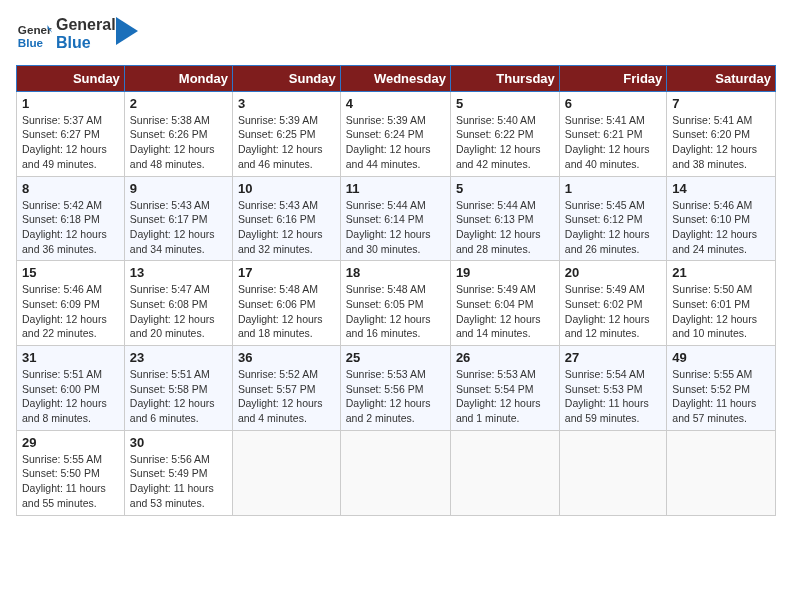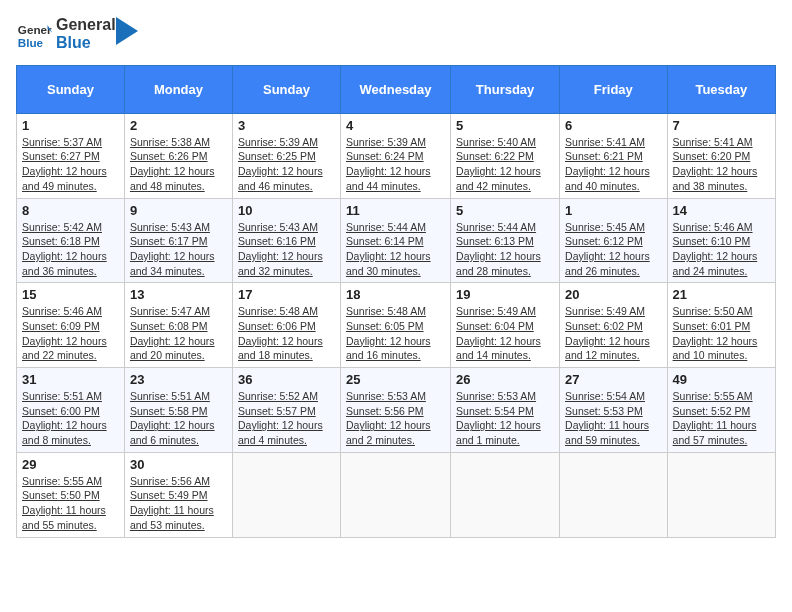--- a/index.html
+++ b/index.html
@@ -36,24 +36,24 @@
     .location {
       font-size: 15px;
       color: #555;
     }
     .calendar-table {
       width: 100%;
       border-collapse: collapse;
       font-size: 11px;
     }
     .calendar-table th {
-      background: #3b82f6;
+      background: #7f1d1d;
       color: #fff;
-      padding: 16px 4px;
-      text-align: center;
+      padding: 5px 4px;
+      text-align: right;
       font-size: 13px;
       font-weight: bold;
       border: 1px solid #2e75c8;
     }
     .calendar-table td {
       border: 1px solid #ccc;
       vertical-align: top;
       padding: 4px 5px;
       width: 113px;
       height: 80px;
@@ -65,21 +65,20 @@
     .day-number {
       font-size: 13px;
       font-weight: bold;
       color: #222;
       margin-bottom: 2px;
     }
     .day-info {
       font-size: 10.5px;
       color: #333;
       line-height: 1.4;
-      text-decoration: underline;
     }
     .empty-cell {
       background: #f9f9f9 !important;
     }
   </style>
 </head>
 <body>
 
 <div class="header">
   <div class="logo">
@@ -104,21 +103,21 @@
 
 <table class="calendar-table">
   <thead>
     <tr id="header-row">
         <th>Sunday</th>
         <th>Monday</th>
         <th>Sunday</th>
         <th>Wednesday</th>
         <th>Thursday</th>
         <th>Friday</th>
-        <th>Tuesday</th>
+        <th>Saturday</th>
       </tr>
   </thead>
   <tbody id="calendar-body">
       <tr>
         <td>
           <div class="day-number">1</div>
           <div class="day-info">Sunrise: 5:37 AM<br>Sunset: 6:27 PM<br>Daylight: 12 hours and 49 minutes.</div>
         </td>
         <td>
           <div class="day-number">2</div>

